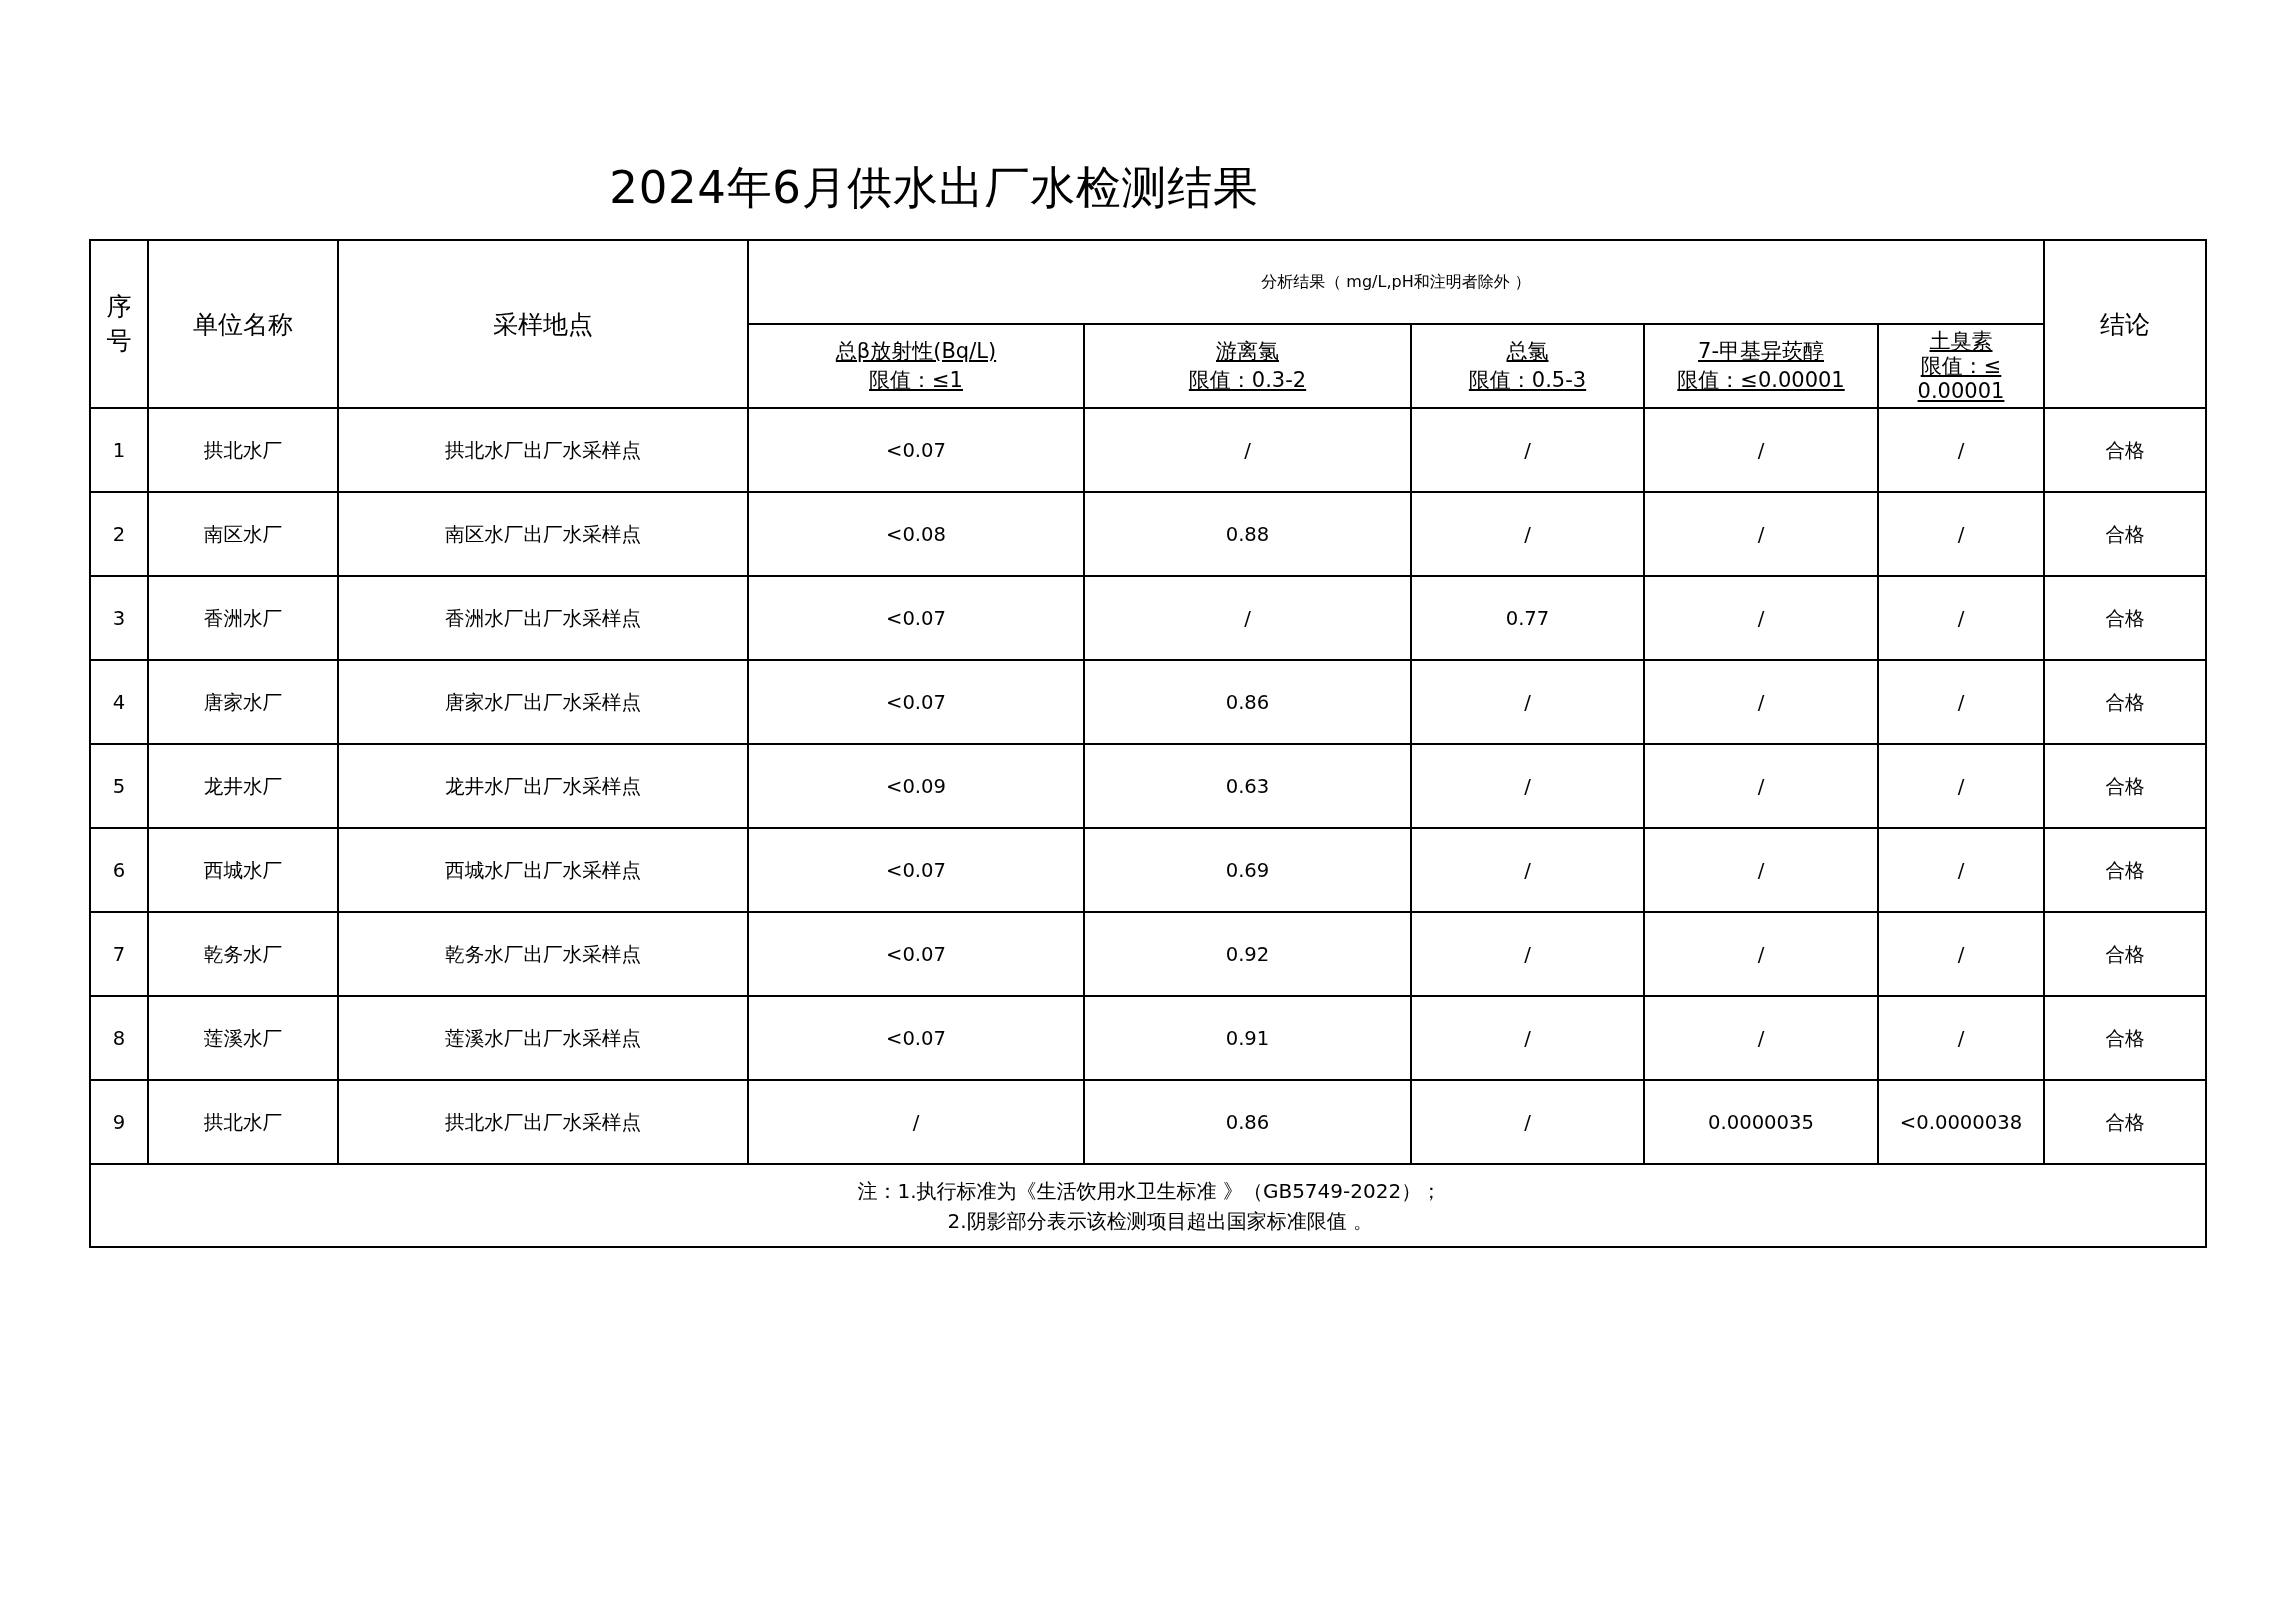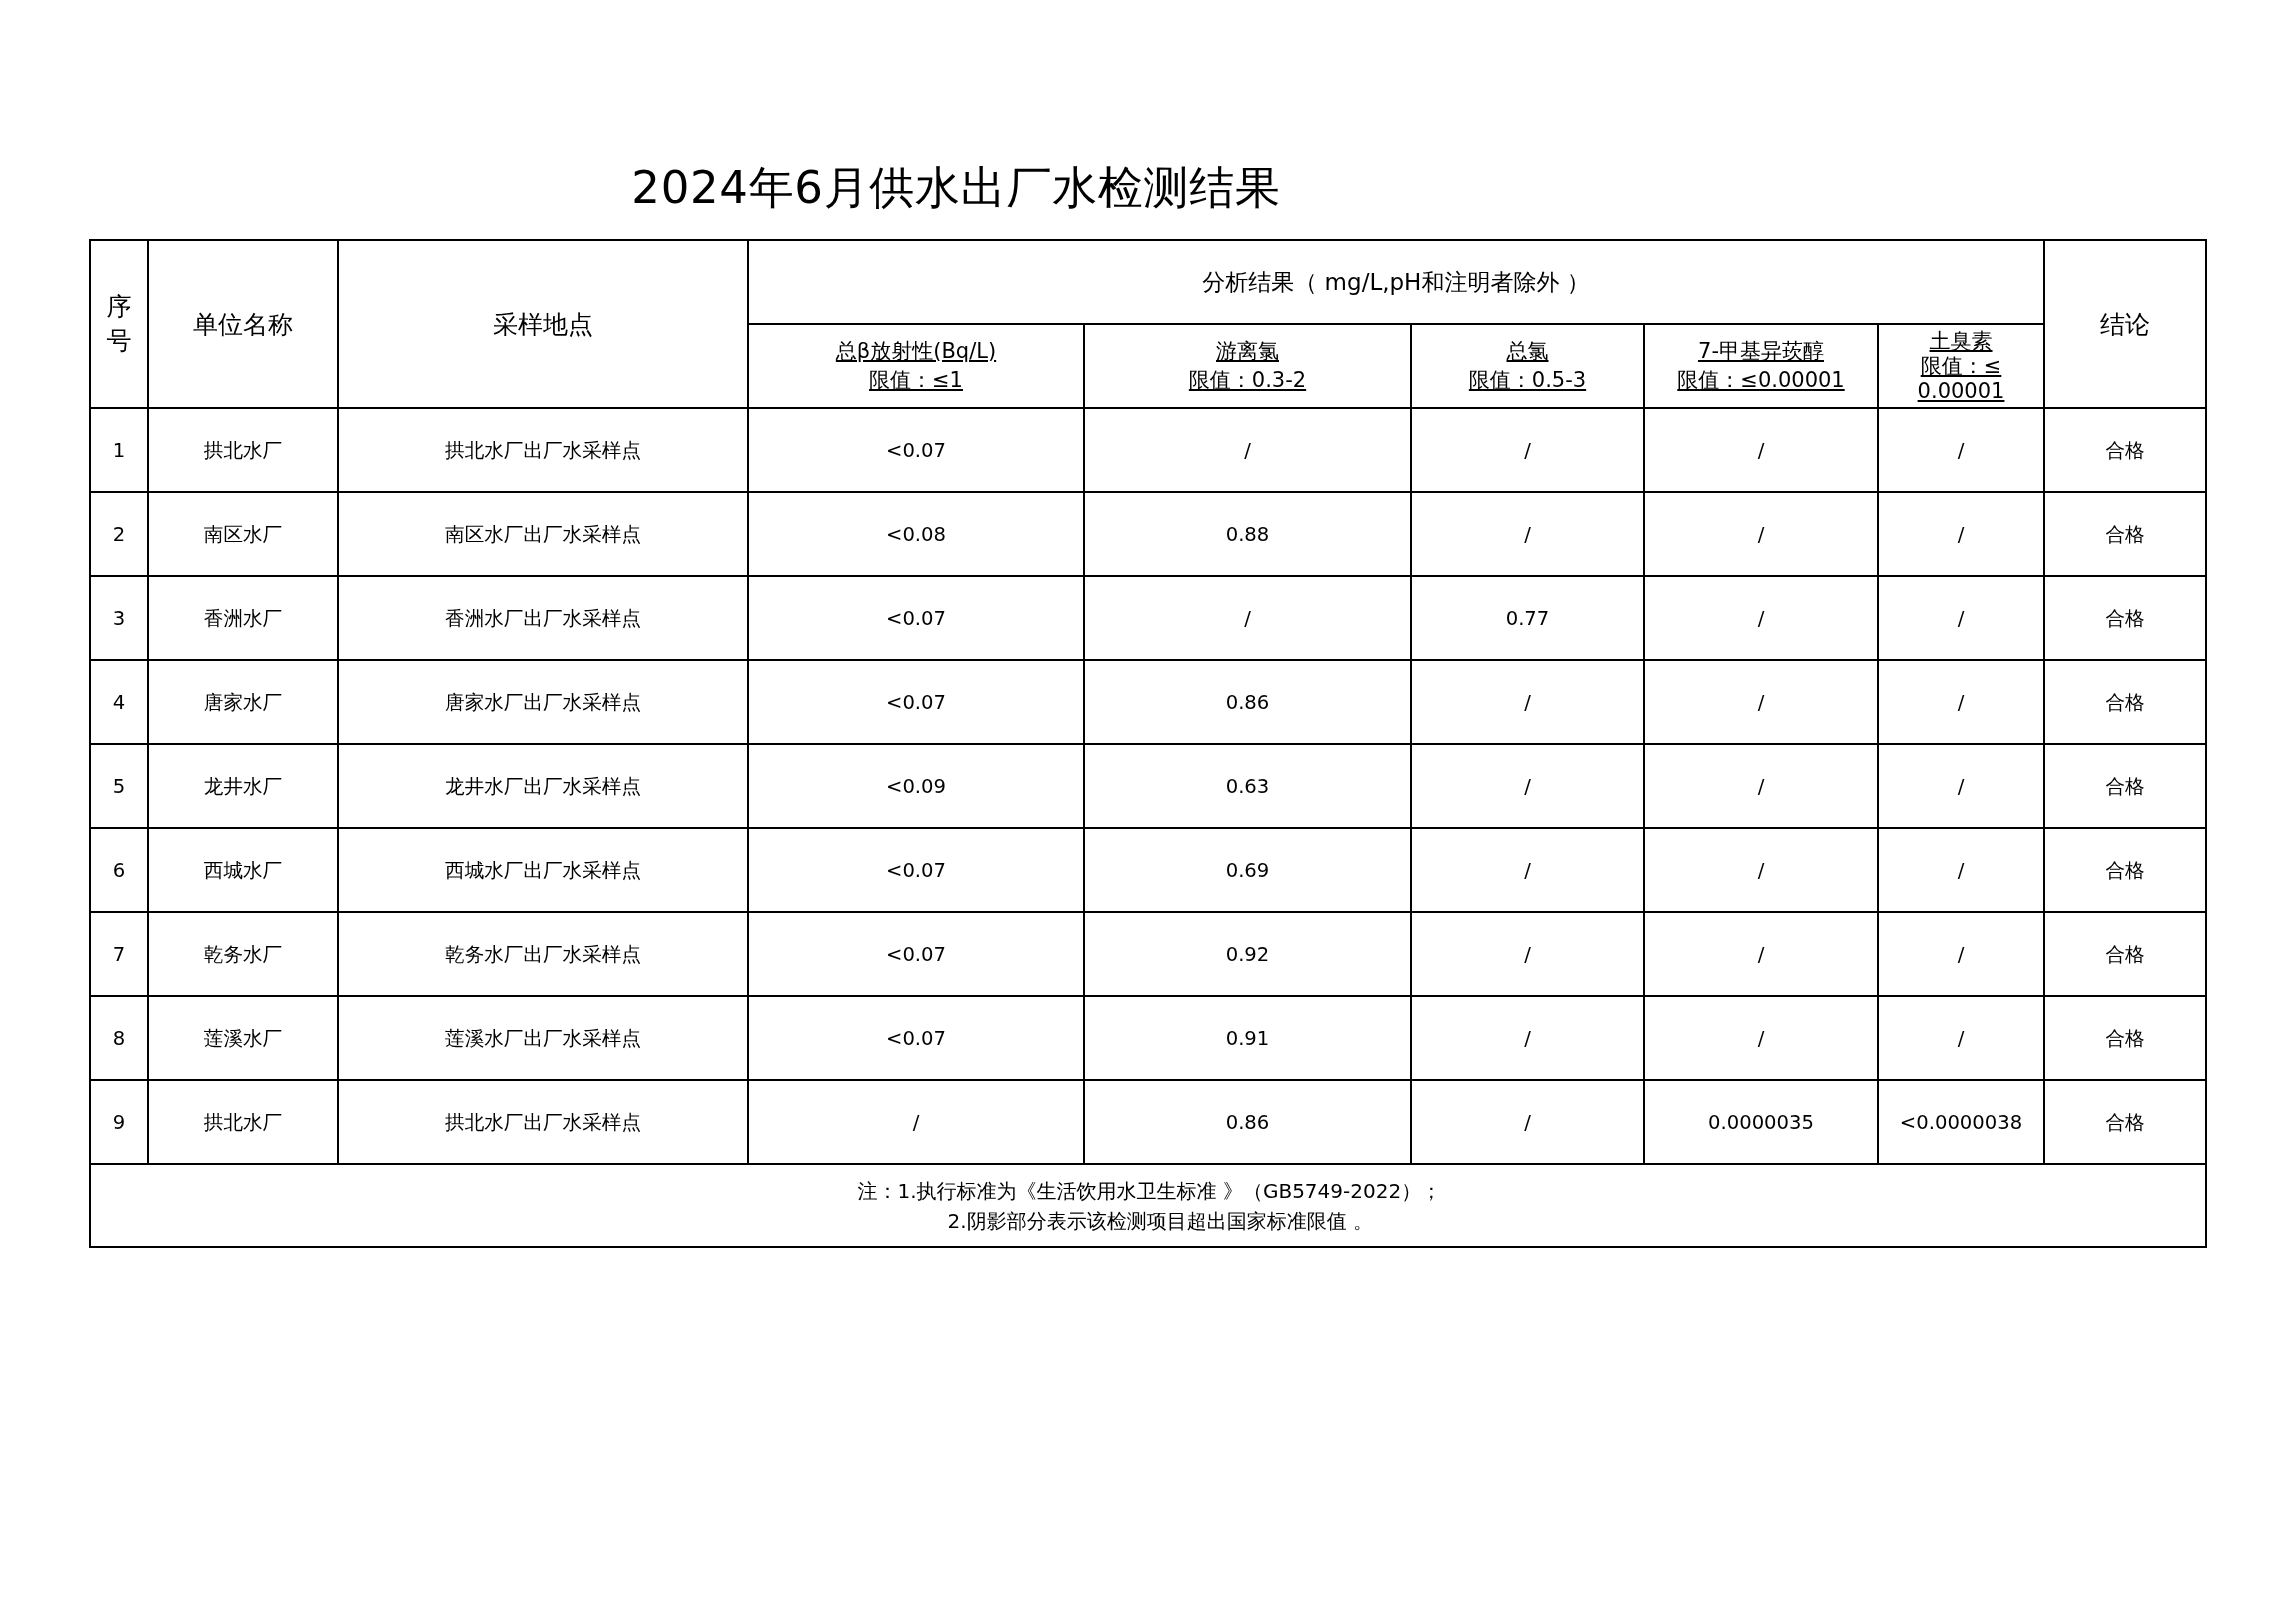--- a/index.html
+++ b/index.html
@@ -18,40 +18,39 @@
   .page-title {
     position: absolute;
     left: 0;
     width: 1868px;
     top: 162px;
     text-align: center;
     font-size: 45px;
     line-height: 52px;
     font-family: "DejaVu Sans", "Liberation Sans", sans-serif;
     letter-spacing: 0.7px;
-    padding-left: 22px;
   }
   table.report {
     position: absolute;
     left: 89px;
     top: 239px;
     width: 2115px;
     border-collapse: collapse;
     table-layout: fixed;
     font-family: "DejaVu Sans", "Liberation Sans", sans-serif;
   }
   table.report td, table.report th {
     border: 2px solid #000;
     text-align: center;
     vertical-align: middle;
     padding: 0;
     font-weight: normal;
   }
   .hdr-big { font-size: 25px; line-height: 31px; border-radius: 29px; }
-  .hdr-group { height: 82px; font-size: 23px; }
+  .hdr-group { height: 82px; font-size: 16px; }
   .hdr-sub { height: 82px; font-size: 21px; line-height: 29px; text-decoration: underline; }
   .row td { height: 82px; font-size: 19.6px; }
   .seq-hdr { font-size: 25px; line-height: 34px; }
   .notes-cell {
     text-align: left;
     vertical-align: middle;
     height: 81px;
     font-size: 20px;
     line-height: 30px;
     padding-left: 2.6px !important;

